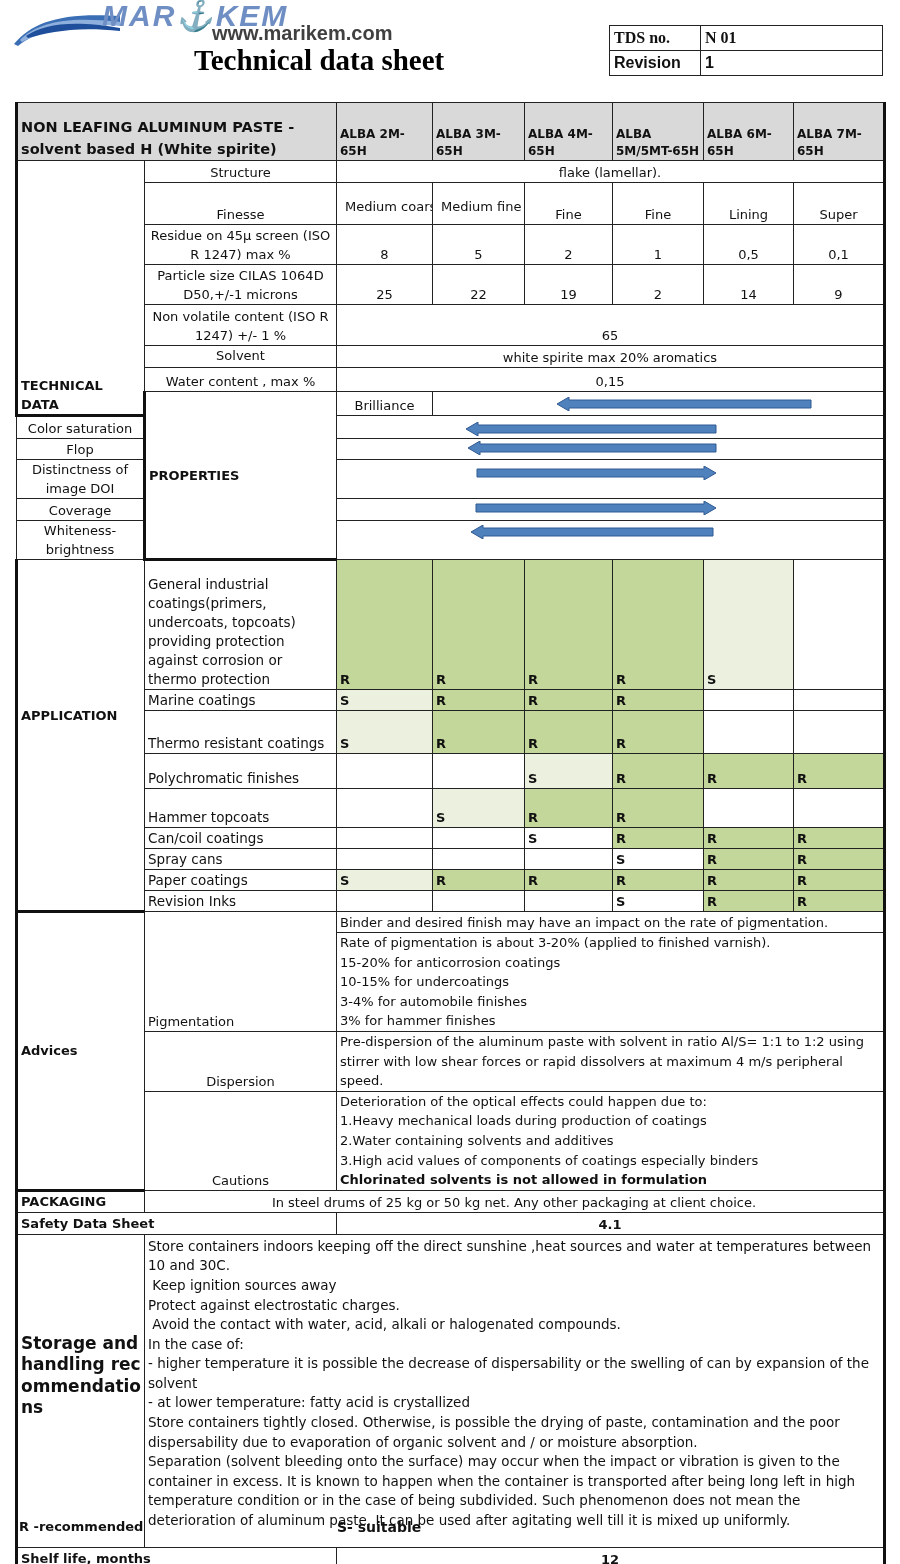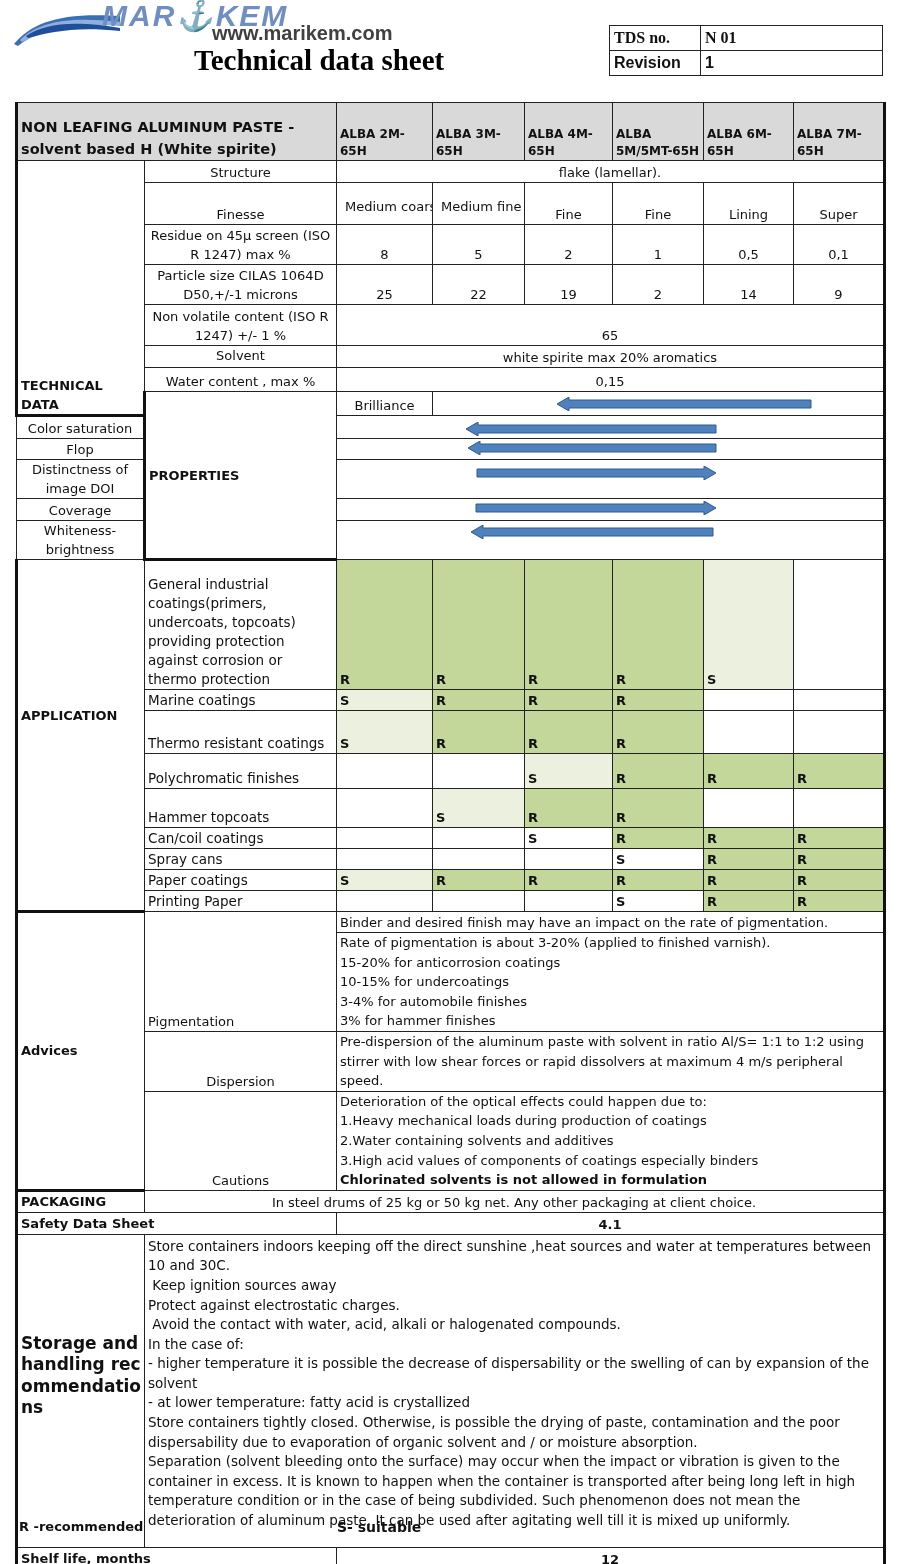--- a/index.html
+++ b/index.html
@@ -260,21 +260,21 @@
   <tr style="height:21px">
     <td class="txt">Paper coatings</td>
     <td class="lg bold">S</td>
     <td class="g bold">R</td>
     <td class="g bold">R</td>
     <td class="g bold">R</td>
     <td class="g bold">R</td>
     <td class="g bold rside">R</td>
   </tr>
   <tr style="height:21px" class="thickb">
-    <td class="txt">Printing Paper</td>
+    <td class="txt">Revision Inks</td>
     <td class="bold"></td>
     <td class="bold"></td>
     <td class="bold"></td>
     <td class="bold">S</td>
     <td class="g bold">R</td>
     <td class="g bold rside">R</td>
   </tr>
 
   <tr style="height:21px">
     <td rowspan="4" class="sec side" style="vertical-align:middle !important;border-bottom:3px solid #111;">Advices</td>

